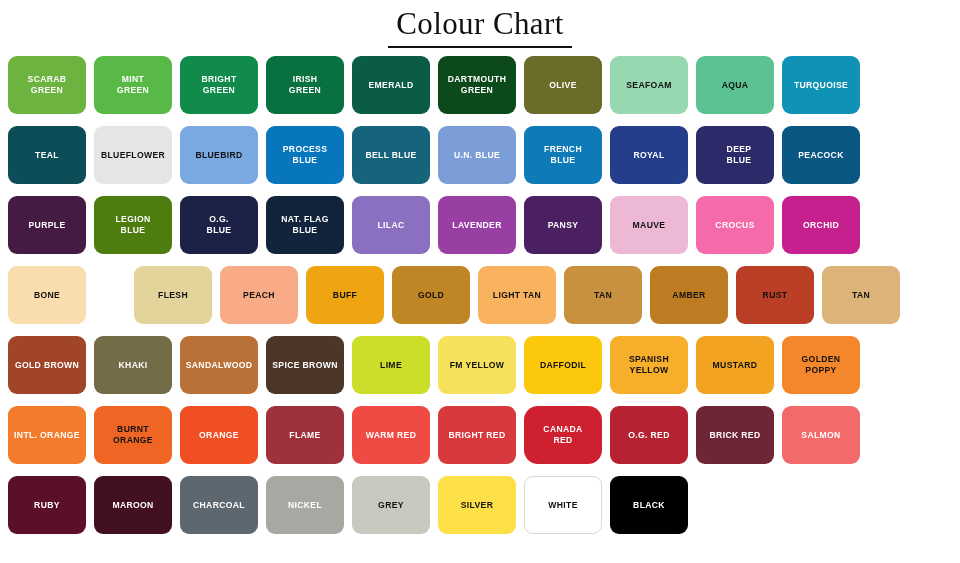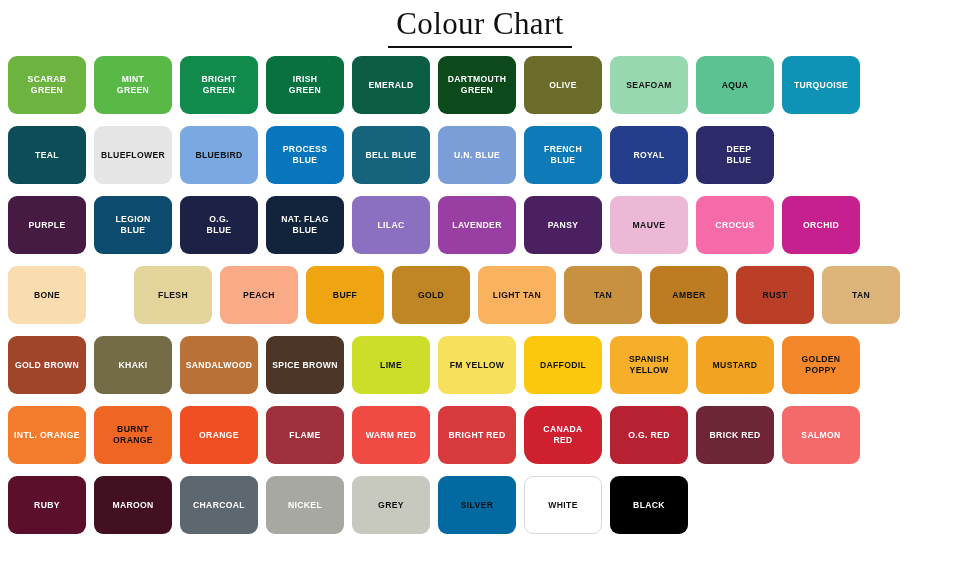--- a/index.html
+++ b/index.html
@@ -139,26 +139,29 @@
           <span class="swatch-label">FRENCH
 BLUE</span>
         </div>
         <div class="swatch light-text" style="background: rgb(36, 62, 140);">
           <span class="swatch-label">ROYAL</span>
         </div>
         <div class="swatch light-text" style="background: rgb(44, 42, 104); padding-left: 8px;">
           <span class="swatch-label">DEEP
 BLUE</span>
         </div>
+        <div class="swatch light-text" style="background: rgb(10, 87, 132);">
+          <span class="swatch-label">PEACOCK</span>
+        </div>
       </div>
       <div class="swatch-row">
         <div class="swatch light-text" style="background: rgb(69, 27, 67);">
           <span class="swatch-label">PURPLE</span>
         </div>
-        <div class="swatch light-text" style="background: #0c4a6e;">
+        <div class="swatch light-text" style="background: #4d7c0f;">
           <span class="swatch-label">LEGION
 BLUE</span>
         </div>
         <div class="swatch light-text" style="background: rgb(28, 34, 69);">
           <span class="swatch-label">O.G.
 BLUE</span>
         </div>
         <div class="swatch light-text" style="background: rgb(17, 36, 60);">
           <span class="swatch-label">NAT. FLAG
 BLUE</span>
@@ -291,21 +294,21 @@
         </div>
         <div class="swatch light-text" style="background: rgb(93, 103, 112);">
           <span class="swatch-label">CHARCOAL</span>
         </div>
         <div class="swatch light-text" style="background: rgb(168, 168, 162);">
           <span class="swatch-label">NICKEL</span>
         </div>
         <div class="swatch dark-text" style="background: rgb(199, 201, 191);">
           <span class="swatch-label">GREY</span>
         </div>
-        <div class="swatch dark-text" style="background: #0369a1;">
+        <div class="swatch dark-text" style="background: #fde047;">
           <span class="swatch-label">SILVER</span>
         </div>
         <div class="swatch dark-text outlined" style="background: rgb(255, 255, 255);">
           <span class="swatch-label">WHITE</span>
         </div>
         <div class="swatch light-text" style="background: rgb(0, 0, 0);">
           <span class="swatch-label">BLACK</span>
         </div>
       </div>
     </div>

